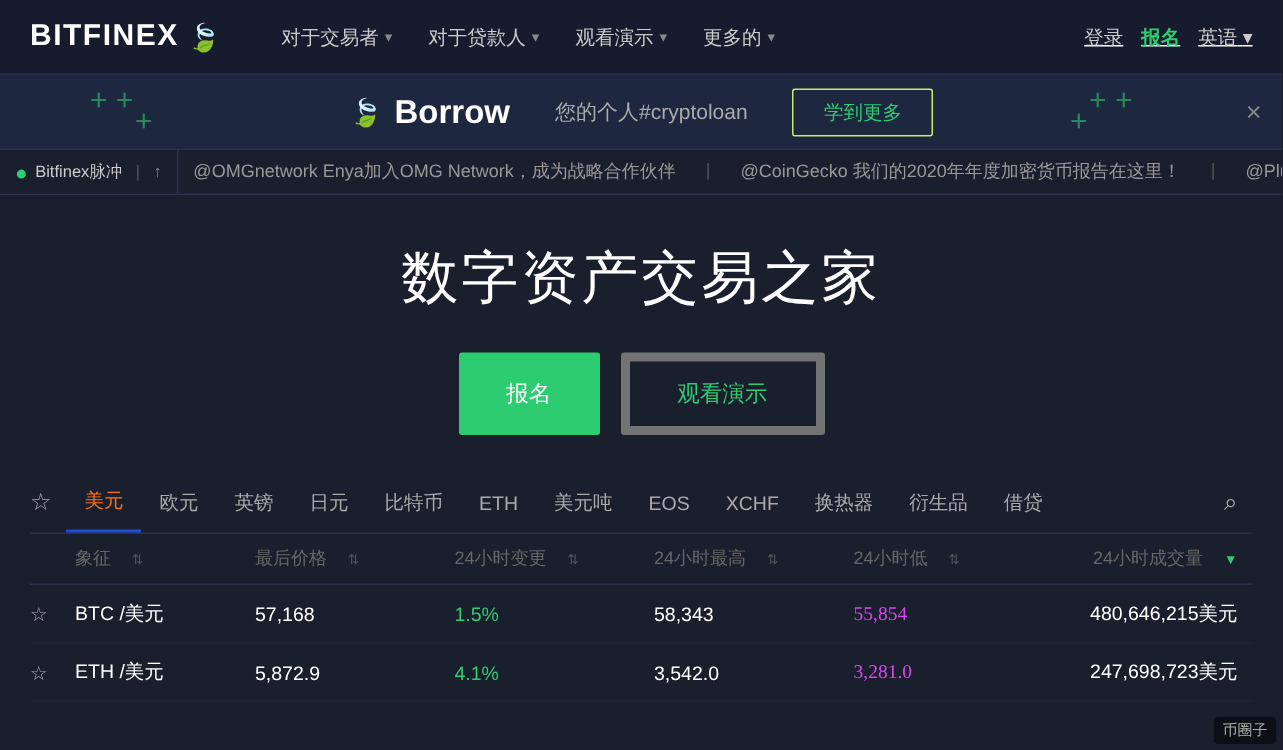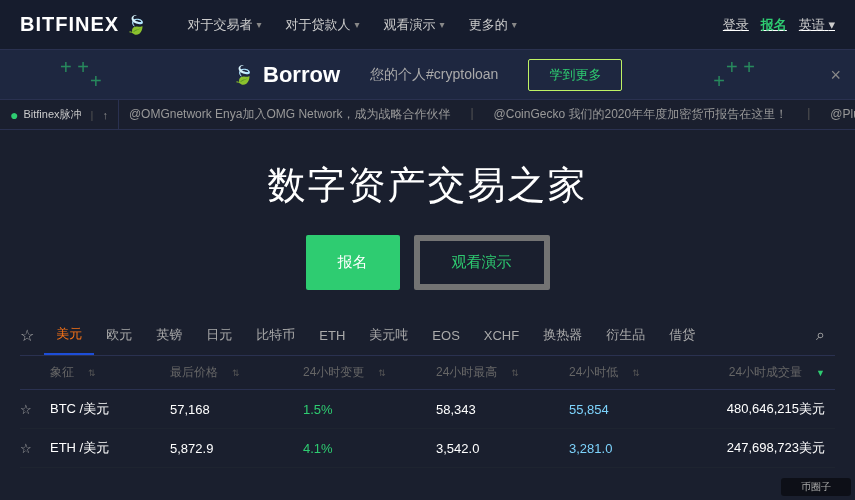--- a/index.html
+++ b/index.html
@@ -250,39 +250,39 @@
       grid-template-columns: 30px 120px 1fr 1fr 1fr 1fr 1fr;
       padding: 10px 0;
       font-size: 13px;
       align-items: center;
       border-bottom: 1px solid #1e2430;
     }
     .col-sym { color: #fff; font-weight: 500; }
     .col-price { color: #fff; }
     .col-change.up { color: #2ecc71; }
     .col-high { color: #fff; }
-    .col-low { color: #7dd3fc; }
+    .col-low { color: #d946ef; font-family: Liberation Serif, serif; }
     .col-vol { color: #fff; text-align: right; padding-right: 10px; }
     .col-sort {
       display: inline-flex;
       align-items: center;
       gap: 14px;
       cursor: pointer;
     }
     .sort-arrows { font-size: 9px; color: #555; }
     .sort-down { font-size: 9px; color: #2ecc71; }
     .star-small { color: #aaa; font-size: 13px; cursor: pointer; }
     .watermark {
       position: fixed;
       bottom: 4px;
       right: 4px;
       background: rgba(0,0,0,0.5);
       color: #aaa;
       font-size: 10px;
-      padding: 2px 20px;
+      padding: 2px 6px;
       border-radius: 3px;
       font-family: Liberation Serif, serif;
     }
   </style>
 </head>
 <body>
 
 <header class="header">
   <div class="logo-area">
     <span class="logo-text">BITFINEX</span>

